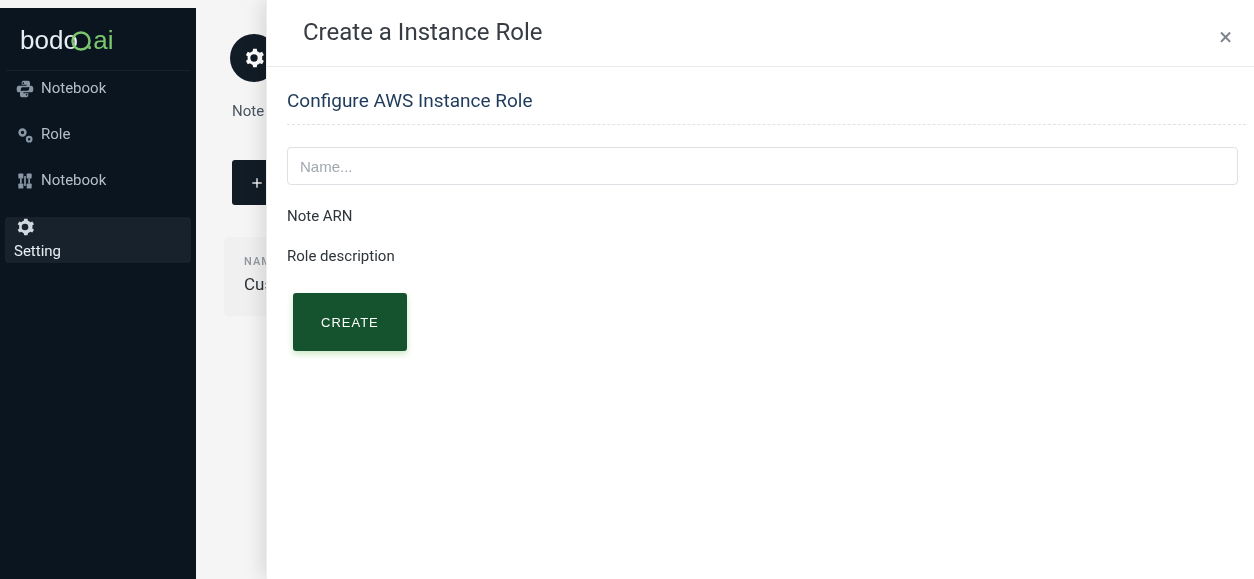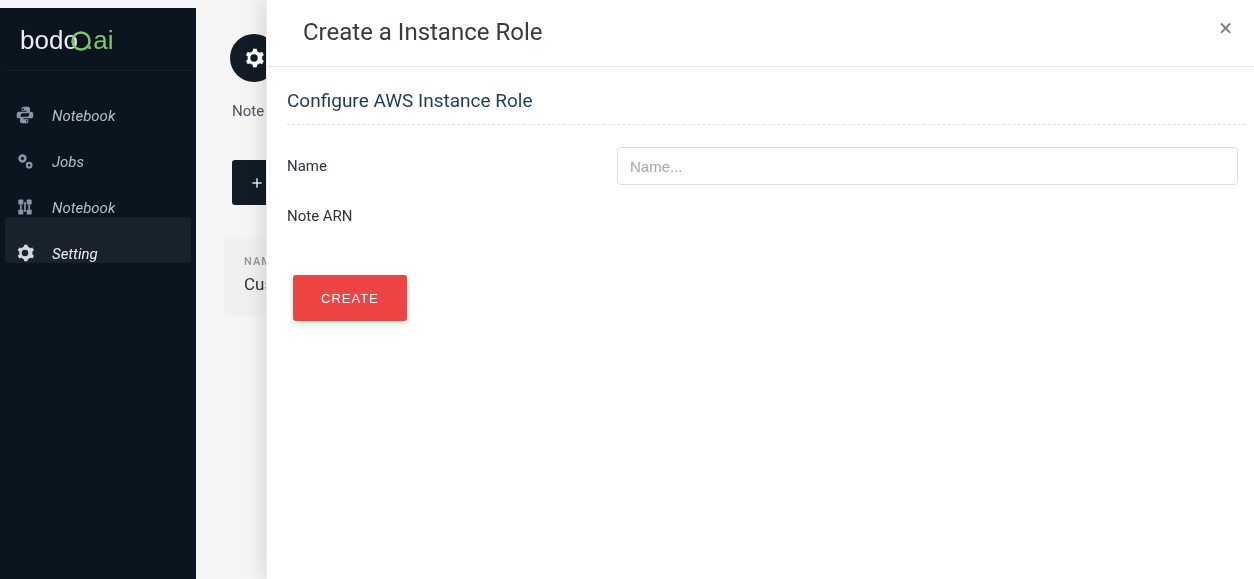--- a/index.html
+++ b/index.html
@@ -30,35 +30,35 @@
 
     .divider {
       height: 1px;
       background: rgba(255,255,255,0.06);
       margin: 0 6px 8px 6px;
     }
 
     .nav { list-style: none; padding: 0; }
     .nav-item {
       display: flex;
-      align-items: flex-end;
-      gap: 16px;
+      align-items: flex-start;
+      gap: 5px;
       padding: 0 14px;
       height: 46px;
       font-size: 15px;
       color: #b5bfc9;
       cursor: pointer;
-      font-style: italic;
     }
     .nav-item.active {
       background: rgba(255,255,255,0.06);
       border-radius: 4px;
       margin: 0 5px;
       padding: 0 9px;
       color: #e8eef3;
+      flex-direction: column;
     }
     .nav-icon {
       width: 22px;
       display: flex;
       align-items: center;
       justify-content: center;
       font-size: 18px;
       color: #8997a5;
     }
     .nav-item.active .nav-icon { color: #cfd7df; }
@@ -131,21 +131,21 @@
       right: 0;
       left: 266px;
       background: #ffffff;
       border-left: 1px solid #eee;
       box-shadow: -4px 0 18px rgba(0,0,0,0.12);
       display: flex;
       flex-direction: column;
     }
     .modal-header {
       display: flex;
-      align-items: center;
+      align-items: flex-end;
       justify-content: space-between;
       padding: 18px 16px 20px 36px;
       border-bottom: 1px solid #e7e9ec;
     }
     .modal-title {
       font-size: 24px;
       font-weight: 400;
       color: #363c42;
     }
     .close-btn {
@@ -192,24 +192,24 @@
       color: #4a5561;
       background: #fff;
       margin-right: 8px;
     }
     .form-input::placeholder { color: #a1a8b0; }
 
     .create-btn {
       display: inline-block;
       margin-top: 6px;
       margin-left: 6px;
-      background: #ef4444;
+      background: #14532d;
       color: #fff;
       border: none;
-      height: 46px;
+      height: 58px;
       padding: 4px 28px;
       border-radius: 3px;
       font-size: 13px;
       letter-spacing: 1px;
       font-weight: 500;
       cursor: pointer;
       box-shadow: 0 3px 6px rgba(124,198,110,0.4);
     }
 
   </style>
@@ -234,21 +234,21 @@
           </svg>
       </span>
       <span>Notebook</span>
     </li>
     <li class="nav-item">
       <span class="nav-icon">
         <svg width="20" height="20" viewBox="0 0 24 24" fill="currentColor">
             <path d="M9 4a5 5 0 100 10A5 5 0 009 4zm0 3a2 2 0 110 4 2 2 0 010-4zM17 13a4 4 0 100 8 4 4 0 000-8zm0 2.5a1.5 1.5 0 110 3 1.5 1.5 0 010-3z"></path>
           </svg>
       </span>
-      <span>Jobs</span>
+      <span>Role</span>
     </li>
     <li class="nav-item">
       <span class="nav-icon">
         <svg width="20" height="20" viewBox="0 0 24 24" fill="currentColor">
             <rect x="4" y="3" width="6" height="6" rx="1"></rect>
             <rect x="14" y="3" width="6" height="6" rx="1"></rect>
             <rect x="4" y="15" width="6" height="6" rx="1"></rect>
             <rect x="14" y="15" width="6" height="6" rx="1"></rect>
             <path d="M11 6h2v12h-2zM6 9h2v6H6zM16 9h2v6h-2z"></path>
           </svg>
@@ -290,26 +290,26 @@
     <div class="modal-title">Create a Instance Role</div>
     <div class="close-btn">
       <span>×</span>
     </div>
   </div>
   <div class="modal-body">
     <div class="section-title">Configure AWS Instance Role</div>
     <hr class="dashed">
 
     <div class="form-row">
-      <div class="form-label">Name</div>
       <input class="form-input" type="text" placeholder="Name..." style="">
     </div>
 
     <div class="form-row">
       <div class="form-label">Note ARN</div>
     </div>
 
     <div class="form-row">
+      <div class="form-label">Role description</div>
     </div>
 
     <button class="create-btn">CREATE</button>
   </div>
 </div>
 
 </body></html>

